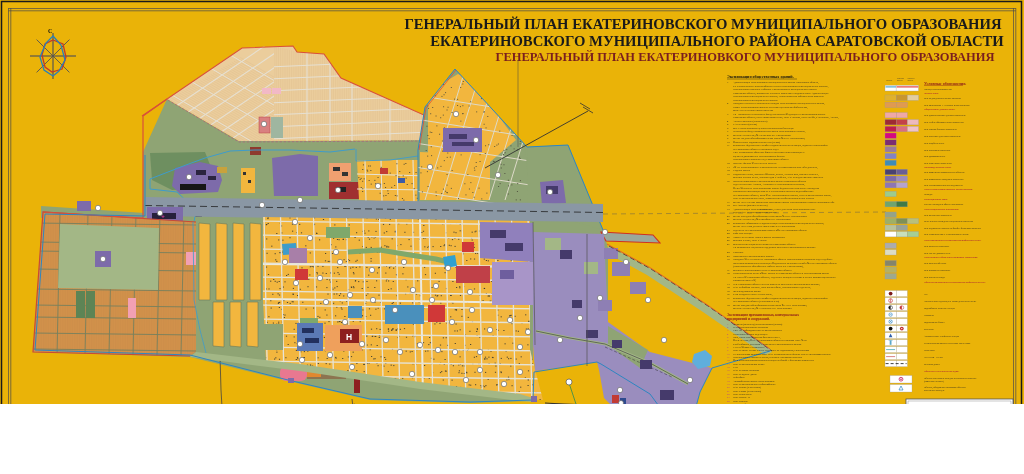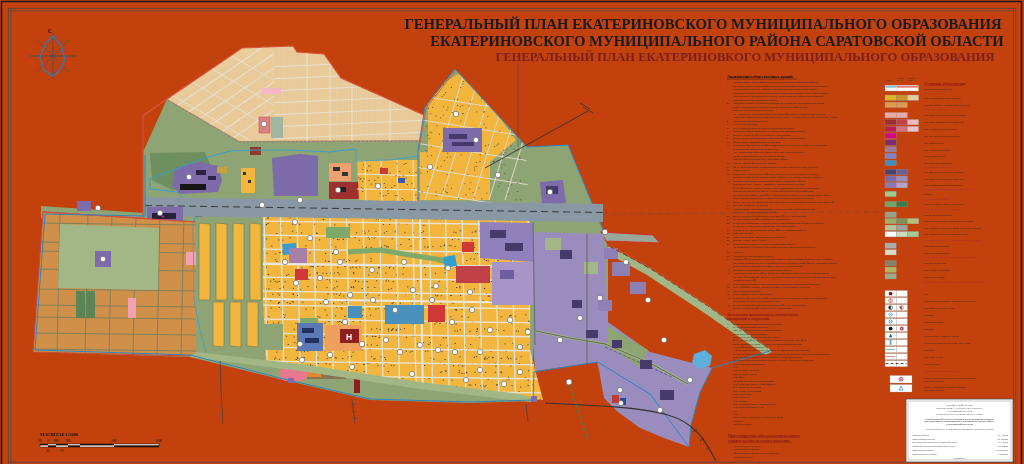--- a/index.html
+++ b/index.html
@@ -1,14 +1,14 @@
 <!DOCTYPE html>
 <html><head><meta charset="utf-8"><style>
 html,body{margin:0;padding:0;background:#fff;}
-#page{position:relative;width:1024px;height:464px;background:#c2410c;overflow:hidden;}
+#page{position:relative;width:1024px;height:404px;background:#eab308;overflow:hidden;}
 </style></head><body>
 <div id="page">
 <svg width="1024" height="474" viewBox="0 0 1024 474">
 
 <rect x="1.5" y="1.5" width="1020.0" height="470.0" fill="none" stroke="#1a1a1a" stroke-width="1.5"></rect>
 
 <line x1="8.5" y1="8.0" x2="8.5" y2="465.0" stroke="#4a4a4a" stroke-width="0.7"></line>
 <line x1="10.8" y1="8.0" x2="10.8" y2="465.0" stroke="#4a4a4a" stroke-width="0.7"></line>
 <line x1="8.5" y1="8.5" x2="1015.8" y2="8.5" stroke="#4a4a4a" stroke-width="0.7"></line>
 <line x1="8.5" y1="10.8" x2="1015.8" y2="10.8" stroke="#4a4a4a" stroke-width="0.7"></line>

